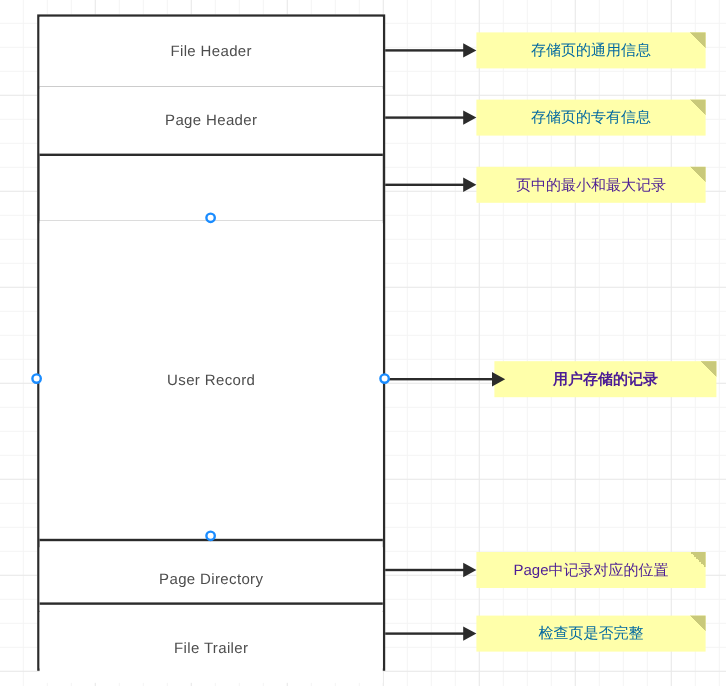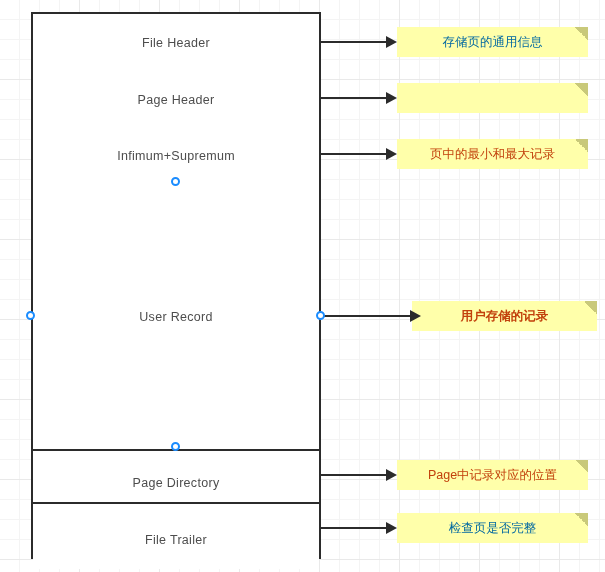--- a/index.html
+++ b/index.html
@@ -121,43 +121,40 @@
     background: linear-gradient(225deg, #c9c97a 50%, transparent 50%);
   }
   .note-text {
     font-size: 12.5px;
     color: #0369a1;
     white-space: nowrap;
     position: relative;
     z-index: 2;
   }
   .note-text.accent {
-    color: #c2410c;
+    color: #4c1d95;
   }
 </style>
 </head>
 <body>
 
 <div id="canvas"></div>
 
 <div id="page-block">
 
   <div class="section" style="top:0px; height:58px;">
     <span class="section-label">File Header</span>
   </div>
   <div class="divider" style="top:58px;"></div>
 
   <div class="section" style="top:58px; height:56px;">
     <span class="section-label">Page Header</span>
   </div>
   <div class="divider" style="top:114px;"></div>
 
-  <div class="section" style="top:114px; height:56px;">
-    <span class="section-label">Infimum+Supremum</span>
-  </div>
   <div class="divider" style="top:170px;"></div>
 
   <div class="section" style="top:170px; height:265px;">
     <span class="section-label">User Record</span>
   </div>
   <div class="divider" style="top:435px;"></div>
 
   <div class="section" style="top:442px; height:53px;">
     <span class="section-label">Page Directory</span>
   </div>
@@ -180,20 +177,21 @@
 <div class="arrow" style="left:321px; top:474px; width:66px;"></div>
 <div class="arrow" style="left:321px; top:527px; width:66px;"></div>
 
 <div class="note" style="left:397px; top:27px; width:191px; height:30px;">
   <span class="note-fold"></span>
   <span class="note-text">存储页的通用信息</span>
 </div>
 
 <div class="note" style="left:397px; top:83px; width:191px; height:30px;">
   <span class="note-fold"></span>
+  <span class="note-text">存储页的专有信息</span>
 </div>
 
 <div class="note" style="left:397px; top:139px; width:191px; height:30px;">
   <span class="note-fold"></span>
   <span class="note-text accent">页中的最小和最大记录</span>
 </div>
 
 <div class="note" style="left:412px; top:301px; width:185px; height:30px;font-weight:bold;">
   <span class="note-fold"></span>
   <span class="note-text accent">用户存储的记录</span>

